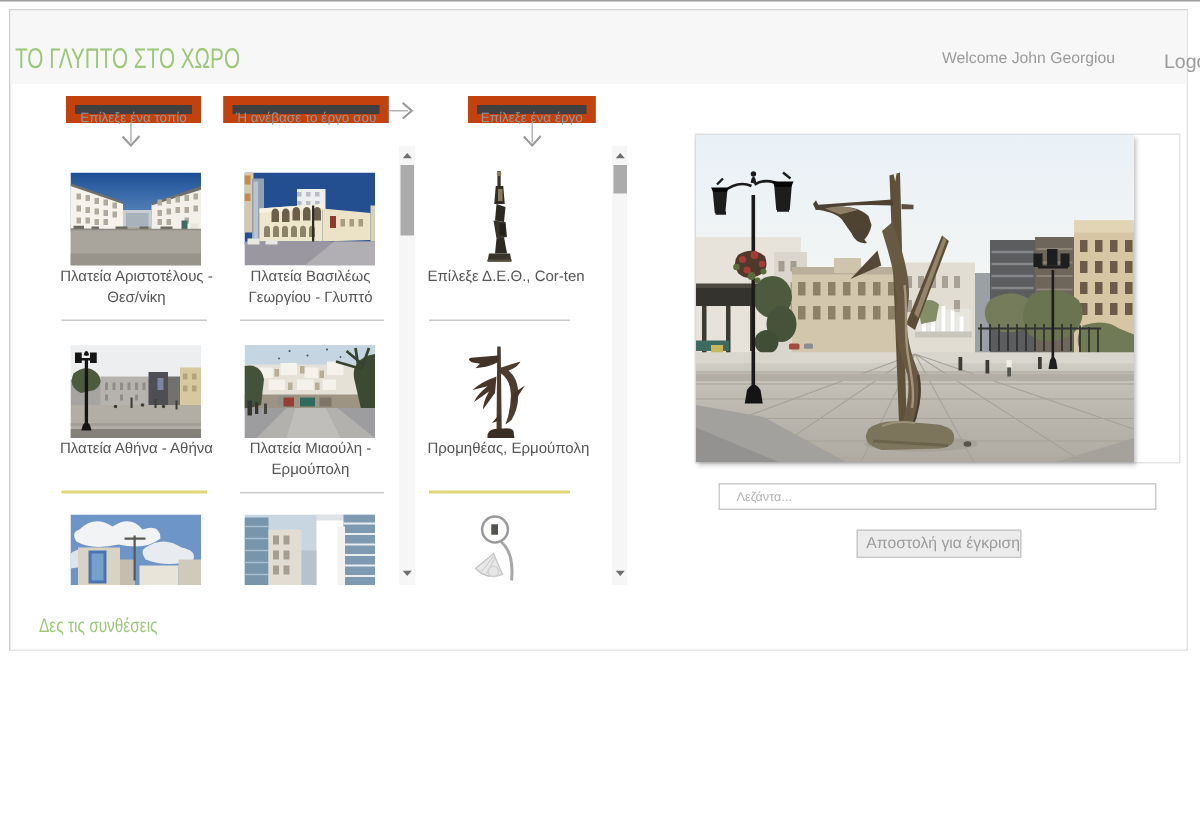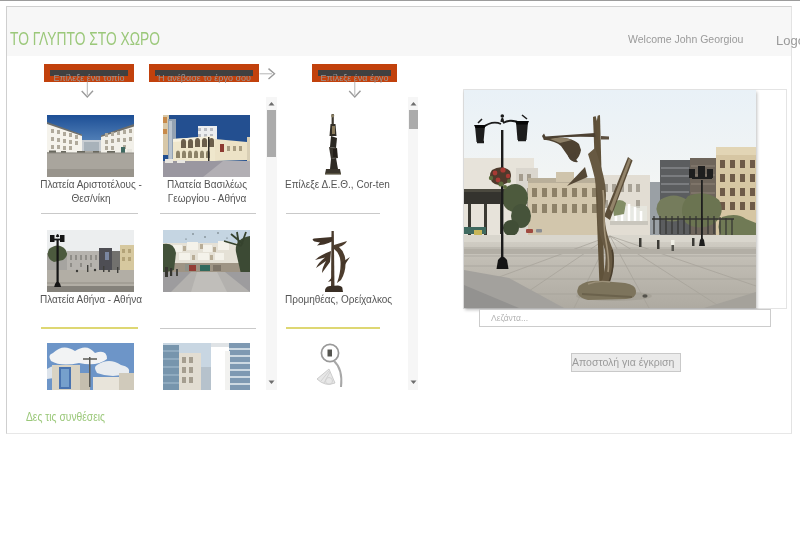--- a/index.html
+++ b/index.html
@@ -142,21 +142,21 @@
     <rect x="84" y="22" width="3" height="24" fill="#d9cfb5"></rect>
     <rect x="45" y="22" width="1.5" height="30" fill="#2e2c28"></rect>
     <rect y="46" width="87" height="16" fill="#9a97a0"></rect>
     <polygon points="60,46 87,46 87,62 40,62" fill="#b2afb4"></polygon>
     <g fill="#e9e7e2">
           <rect x="2" y="44" width="8" height="4"></rect>
           <rect x="14" y="45" width="8" height="3"></rect>
         </g>
   </svg></div>
   <div class="cap" style="left:-3px;top:81px;width:112px">Πλατεία Αριστοτέλους - Θεσ/νίκη</div>
-  <div class="cap" style="left:113px;top:81px;width:112px">Πλατεία Βασιλέως Γεωργίου - Αθήνα</div>
+  <div class="cap" style="left:113px;top:81px;width:112px">Πλατεία Βασιλέως Γεωργίου - Γλυπτό</div>
   <div class="sep" style="left:3px;top:116px;width:97px"></div>
   <div class="sep" style="left:122px;top:116px;width:96px"></div>
 
   <div class="abs" style="left:9px;top:133px;width:87px;height:62px">
   <svg width="87" height="62" viewBox="0 0 87 62">
     <rect width="87" height="62" fill="#eceeef"></rect>
     <rect y="23" width="87" height="17" fill="#a6a4a0"></rect>
     <rect x="20" y="21" width="32" height="19" fill="#b6b3ae"></rect>
     <g fill="#8f8d88">
           <rect x="23" y="25" width="2" height="5"></rect>
@@ -232,20 +232,21 @@
     <path d="M87 6 q-16 3 -14 16 l5 22 l9 3z" fill="#3c4a34"></path>
     <path d="M68 4 l12 10 M83 2 l-5 14 M61 11 l17 5 M74 2 l2 13" stroke="#36432e" stroke-width="1.8"></path>
     <rect y="42" width="87" height="20" fill="#9d9c9e"></rect>
     <polygon points="28,42 62,42 87,62 8,62" fill="#b3b1ae"></polygon>
     <polygon points="34,42 54,42 64,62 28,62" fill="#c0beba"></polygon>
     <rect x="2" y="37" width="3" height="10" fill="#35352f"></rect>
     <rect x="7" y="38" width="2.2" height="8" fill="#35352f"></rect>
     <rect x="13" y="39" width="2" height="7" fill="#454540"></rect>
   </svg></div>
   <div class="cap" style="left:-3px;top:196px;width:112px">Πλατεία Αθήνα - Αθήνα</div>
+  <div class="cap" style="left:113px;top:196px;width:112px">Πλατεία Μιαούλη - Ερμούπολη</div>
   <div class="sep" style="left:3px;top:230px;width:97px;height:2px;background:#ded773"></div>
   <div class="sep" style="left:122px;top:231px;width:96px"></div>
 
   <div class="abs" style="left:9px;top:246px;width:87px;height:62px">
   <svg width="87" height="62" viewBox="0 0 87 62">
     <rect width="87" height="62" fill="#6d95c8"></rect>
     <path d="M6 10 q10 -10 22 -2 q12 -8 20 2 q12 -4 12 6 q-10 8 -28 4 q-18 4 -28 -2 q-4 -6 2 -8z" fill="#f2f3f4"></path>
     <path d="M50 22 q12 -8 24 0 q10 2 8 8 q-16 6 -32 0 q-4 -6 0 -8z" fill="#e8ecf0"></path>
     <path d="M0 26 q8 -6 16 0 l-2 8 l-14 2z" fill="#dde4ec"></path>
     <rect x="5" y="22" width="28" height="26" fill="#d9d3c3"></rect>
@@ -315,21 +316,21 @@
   <div class="abs" style="left:26px;top:133px;width:41px;height:63px">
   <svg width="41" height="63" viewBox="0 0 41 63">
     <path d="M20.5 1 L22.8 1 L23.5 58 L20 58 Z" fill="#4a3b2d"></path>
     <path d="M21 7 L3 8.5 Q0 9.5 3.5 11.5 L9 12.5 L6 15.5 L13 14.5 Q18 13 21 11.5 Z" fill="#413327"></path>
     <path d="M20 21 Q9 25 4 30 L14 27.5 Q7 33 5 38 L15 31 Q11 38 11 43 L19 32 Z" fill="#46372a"></path>
     <path d="M23 15 L36 11 Q34 15 28 17 Q34 22 34.5 31 Q35 42 30 50 L26 53 Q30 42 29.5 32 Q29 23 23 19 Z" fill="#4d3d2e"></path>
     <path d="M30 33 L39 27 L31 39 Z" fill="#443528"></path>
     <path d="M22 46 L17 52 L23 50 Z" fill="#443528"></path>
     <path d="M14 62 Q13.5 56.5 19 56 L27 55.5 Q32 56 31.5 59 L32 62 Z" fill="#3a2f25"></path>
   </svg></div>
-  <div class="cap" style="left:0px;top:196px;width:96px;white-space:nowrap">Προμηθέας, Ορείχαλκος</div>
+  <div class="cap" style="left:0px;top:196px;width:96px;white-space:nowrap">Προμηθέας, Ερμούπολη</div>
   <div class="sep" style="left:1px;top:230px;width:94px;height:2px;background:#ded773"></div>
   <div class="abs" style="left:30px;top:246px;width:32px;height:47px">
   <svg width="32" height="47" viewBox="0 0 32 47">
     <circle cx="15" cy="10" r="8.6" fill="none" stroke="#9a9a9a" stroke-width="1.7"></circle>
     <rect x="12.5" y="6.5" width="4.5" height="7" fill="#555550"></rect>
     <path d="M19 18 Q28 26 26 44" fill="none" stroke="#a8a8a8" stroke-width="2"></path>
     <path d="M2 36 L14 26 L20 40 Q10 44 2 36 Z" fill="#e7e7e7" stroke="#c3c3c3" stroke-width="0.8"></path>
     <path d="M6 38 L14 28 M9 40 L15 29" stroke="#c9c9c9" stroke-width="0.7"></path>
     <circle cx="14" cy="38" r="3.5" fill="none" stroke="#d2d2d2" stroke-width="1"></circle>
   </svg></div>
@@ -541,17 +542,17 @@
   <path d="M139 100 C141 115 139 130 141 145 C143 158 146 170 144 182" stroke="#a3947a" stroke-width="1.6" fill="none"></path>
   <path d="M148 160 C151 174 147 188 143.5 196" stroke="#4a3f2e" stroke-width="1.5" fill="none"></path>
   <path d="M115 196 Q122 190 137 191 L161 193 Q172 195 172 201 Q173 208 162 209 L124 210 Q109 206 115 196 Z" fill="#84796022"></path>
   <path d="M115 196 Q122 190 137 191 L161 193 Q172 195 172 201 Q173 208 162 209 L124 210 Q109 206 115 196 Z" fill="#7d745c"></path>
   <path d="M118 204 L168 207" stroke="#6b624c" stroke-width="2"></path>
   <path d="M124 194 q10 -4 22 -2" stroke="#9c917a" stroke-width="1.4" fill="none"></path>
   <ellipse cx="181" cy="206" rx="2.6" ry="1.8" fill="#55534c"></ellipse>
  </g>
 </svg>
 </div>
-<div class="abs" style="left:479px;top:309px;width:292px;height:18px;border:1px solid #ccc;background:#fff;color:#b3b3b3;font-size:8.5px;line-height:16px;padding-left:11px">Λεζάντα...</div>
-<div class="abs" style="left:571px;top:353px;width:110px;height:19px;border:1px solid #c9c9c9;background:#ececec;color:#9b9b9b;font-size:10.5px;line-height:17px;text-align:left;white-space:nowrap">Αποστολή για έγκριση</div>
+<div class="abs" style="left:479px;top:322px;width:292px;height:18px;border:1px solid #ccc;background:#fff;color:#b3b3b3;font-size:8.5px;line-height:16px;padding-left:11px">Λεζάντα...</div>
+<div class="abs" style="left:571px;top:353px;width:110px;height:19px;border:1px solid #c9c9c9;background:#ececec;color:#9b9b9b;font-size:10.5px;line-height:17px;text-align:right;white-space:nowrap">Αποστολή για έγκριση</div>
 <svg class="abs" style="left:24px;top:408px" width="90" height="18" viewBox="0 0 90 18">
   <text x="2" y="13" font-size="13" fill="#9bc87a" textLength="79" lengthAdjust="spacingAndGlyphs" font-family="Liberation Sans">Δες τις συνθέσεις</text>
 </svg>
 
 </body></html>

